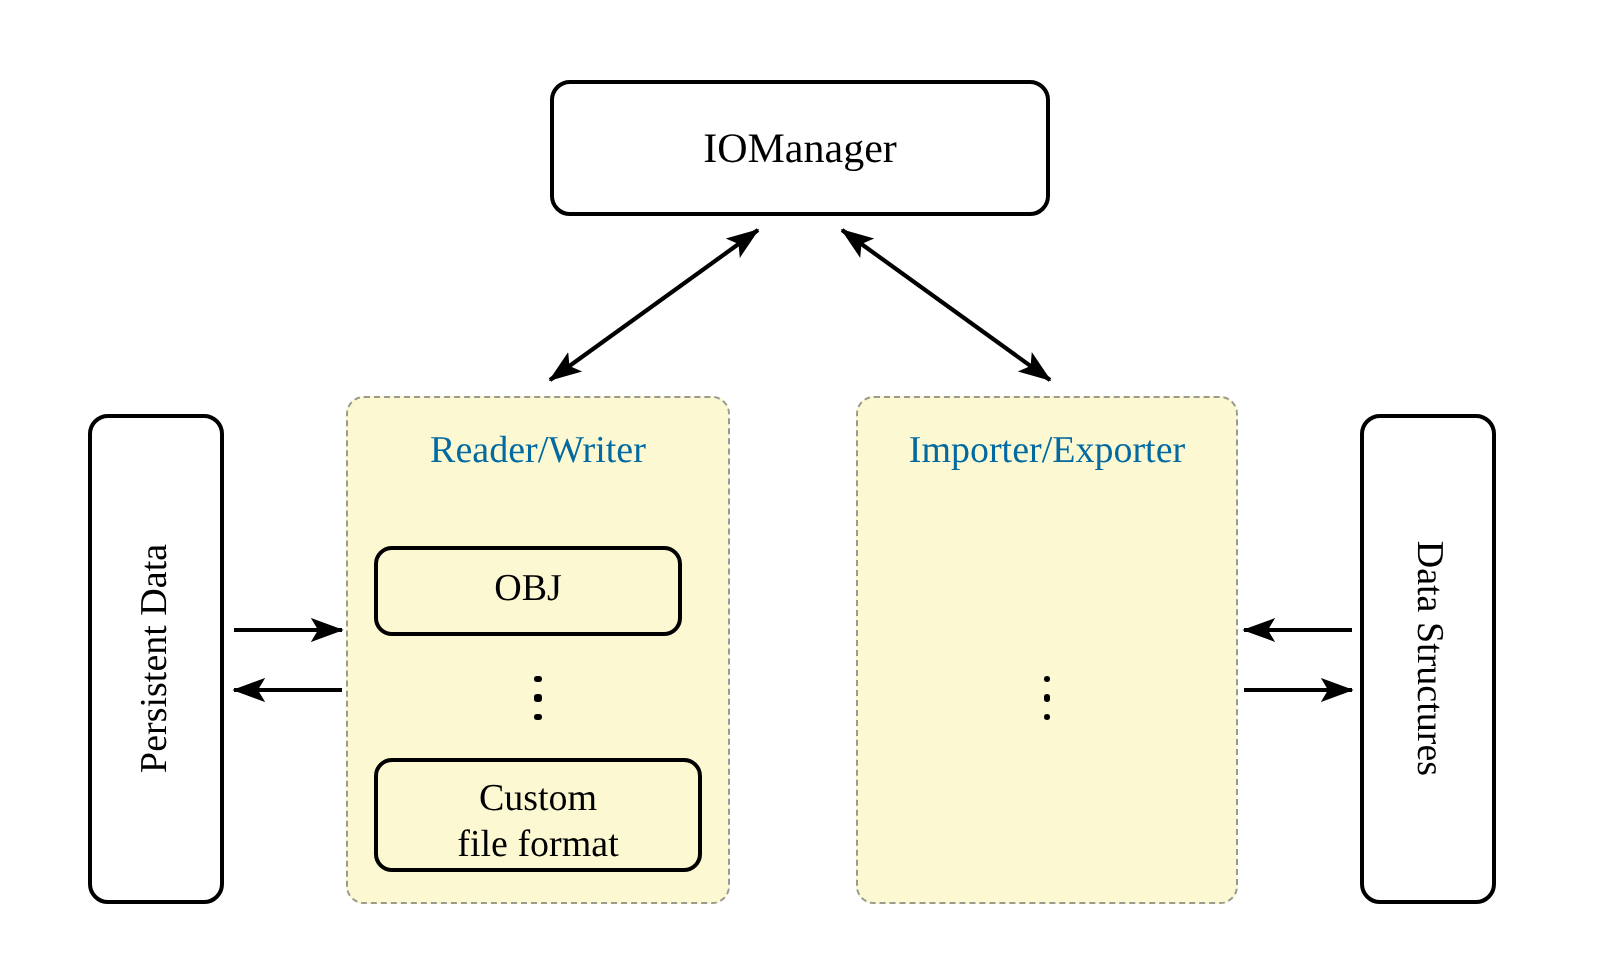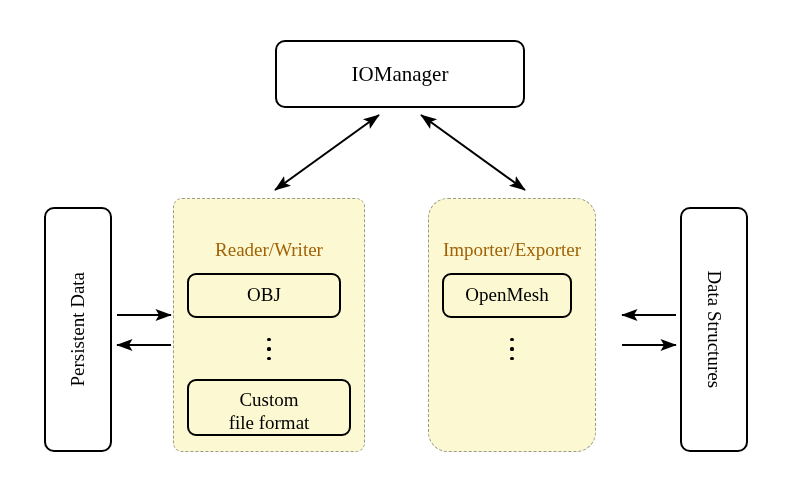--- a/index.html
+++ b/index.html
@@ -83,34 +83,32 @@
   }
   #group-reader-writer {
     left: 173px;
     top: 198px;
     width: 192px;
     height: 254px;
   }
   #group-importer-exporter {
     left: 428px;
     top: 198px;
-    width: 168px;
+    width: 191px;
     height: 254px;
-    border-radius: 20px;
   }
   .group-title {
     position: absolute;
     left: 0;
     right: 0;
     top: 16px;
     text-align: center;
     font-size: 19px;
-    color: #a16207;
+    color: #0369a1;
     white-space: nowrap;
-    margin-top: 24px;
   }
   .inner-node {
     position: absolute;
     box-sizing: border-box;
     border: 2.4px solid #000000;
     border-radius: 9px;
     background: #fbf8d2;
     display: flex;
     align-items: center;
     justify-content: center;
@@ -203,23 +201,20 @@
         <i></i>
     </div>
     <div class="inner-node inner-bottom">
       <span class="node-label">Custom
 file format</span>
     </div>
   </div>
 
   <div class="group" id="group-importer-exporter">
     <div class="group-title">Importer/Exporter</div>
-    <div class="inner-node inner-top">
-      <span class="node-label">OpenMesh</span>
-    </div>
     <div class="vdots">
       <i></i>
         <i></i>
         <i></i>
     </div>
   </div>
 
 </div>
 
 </body></html>

